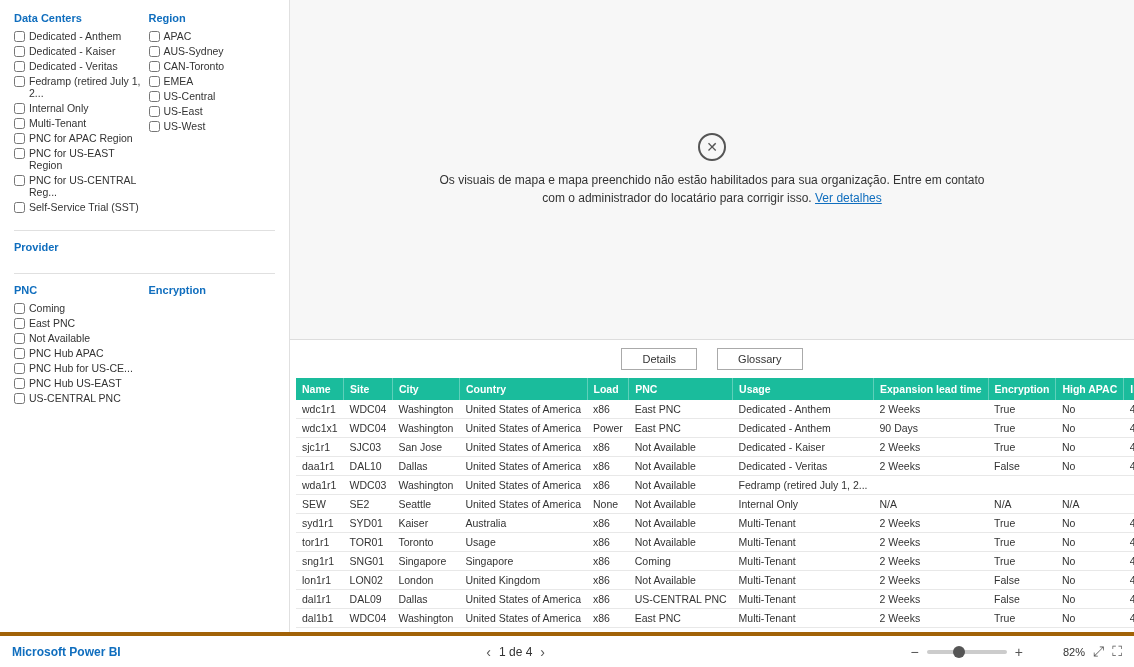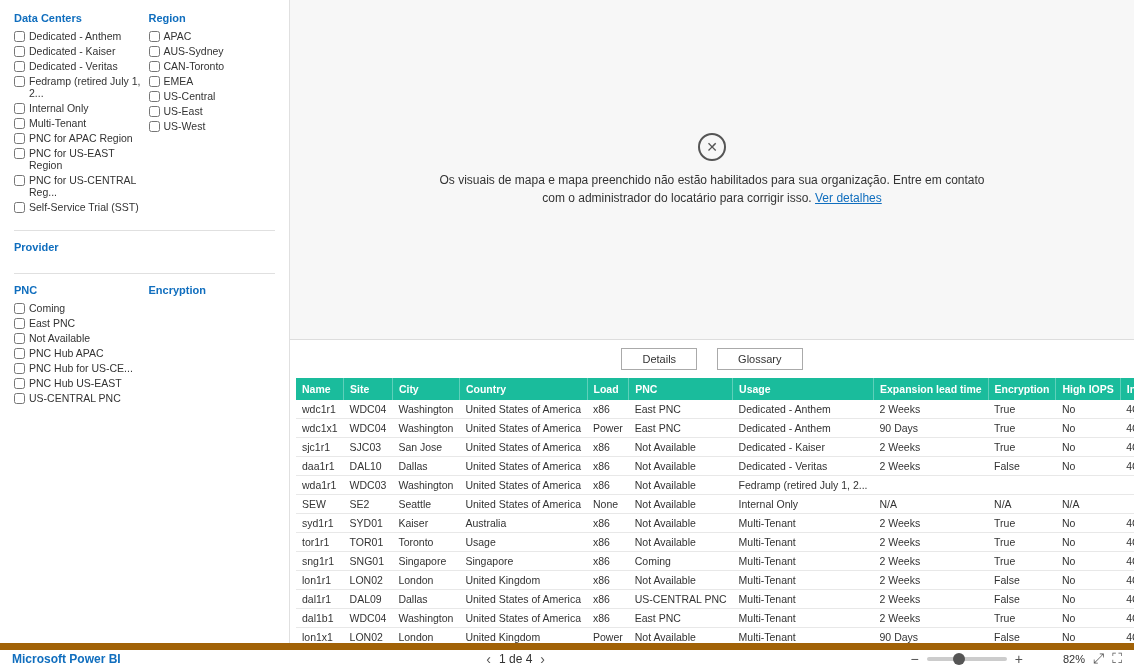--- a/index.html
+++ b/index.html
@@ -35,21 +35,21 @@
 
     .data-table-wrapper { flex: 1; overflow-y: auto; overflow-x: hidden; padding: 0 6px; }
 
     table { width: 100%; border-collapse: collapse; font-size: 10.5px; }
     thead tr { background: #1abc9c; color: #fff; }
     thead th { padding: 5px 6px; text-align: left; font-weight: 600; white-space: nowrap; border-right: 1px solid rgba(255,255,255,0.3); }
     tbody tr { border-bottom: 1px solid #e8e8e8; }
     tbody td { padding: 3px 6px; color: #333; white-space: nowrap; }
 
     
-    .bottom-bar { height: 24px; background: #fff; border-top: 7px solid #a16207; display: flex; align-items: center; justify-content: space-between; padding: 0 12px; }
+    .bottom-bar { height: 35px; background: #fff; border-top: 4px solid #a16207; display: flex; align-items: center; justify-content: space-between; padding: 0 12px; }
     .bottom-left { font-size: 12px; color: #106ebe; font-weight: 600; cursor: pointer; }
     .bottom-center { display: flex; align-items: center; gap: 8px; font-size: 12px; color: #333; }
     .nav-btn { background: none; border: none; cursor: pointer; color: #555; font-size: 14px; }
     .zoom-btn { background: none; border: none; cursor: pointer; font-size: 14px; color: #555; }
     .zoom-slider { width: 80px; height: 4px; appearance: none; background: #ccc; outline: none; border-radius: 2px; }
     .zoom-slider::-webkit-slider-thumb { appearance: none; width: 12px; height: 12px; border-radius: 50%; background: #555; cursor: pointer; }
     .zoom-value { font-size: 11px; color: #333; padding-left: 32px; }
     .bottom-right { display: flex; align-items: center; gap: 8px; }
     .icon-btn { background: none; border: none; cursor: pointer; color: #555; font-size: 14px; }
   </style>
@@ -225,21 +225,21 @@
             <tr id="table-header-row">
                 <th>Name</th>
                 <th>Site</th>
                 <th>City</th>
                 <th>Country</th>
                 <th>Load</th>
                 <th>PNC</th>
                 <th>Usage</th>
                 <th>Expansion lead time</th>
                 <th>Encryption</th>
-                <th>High IOPS</th>
+                <th>High APAC</th>
                 <th>Internet</th>
               </tr>
           </thead>
           <tbody id="table-body">
               <tr>
                 <td>wdc1r1</td>
                 <td>WDC04</td>
                 <td>Washington</td>
                 <td>United States of America</td>
                 <td>x86</td>

